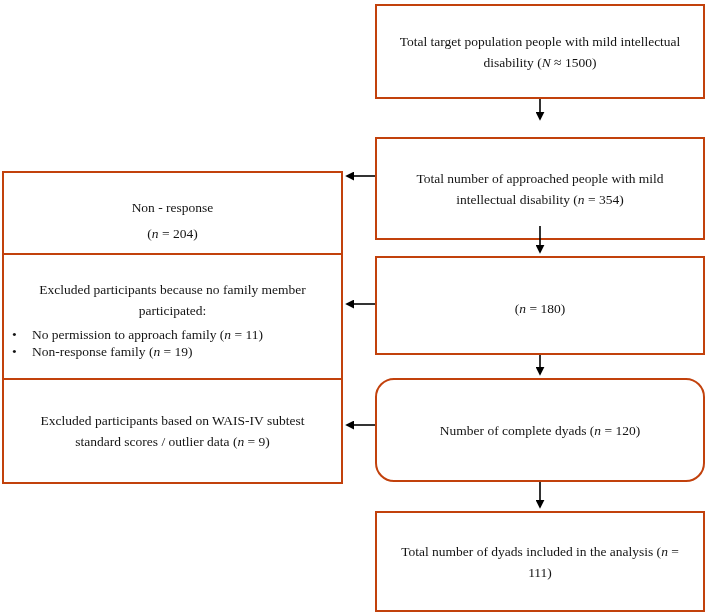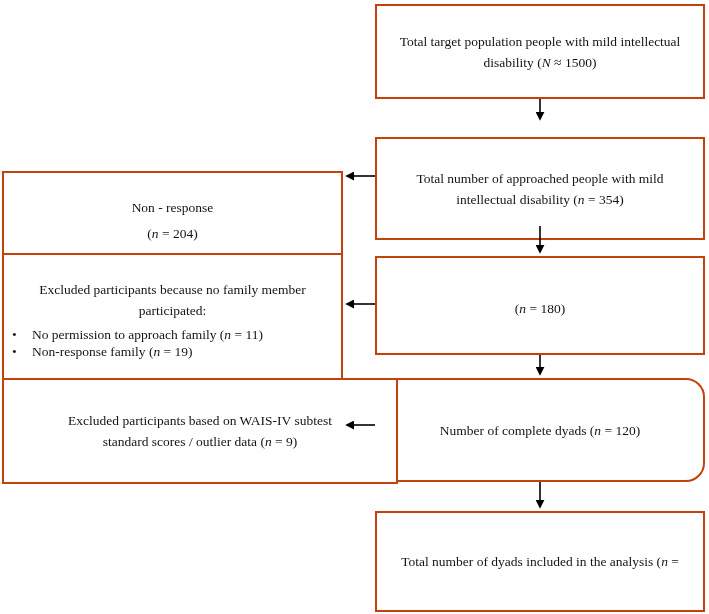--- a/index.html
+++ b/index.html
@@ -67,41 +67,42 @@
   <div class="box" style="left:375px; top:256px; width:330px; height:99px;">
       <div class="line gap"><span class="line-text"><span>(</span><i>n</i><span> = 180)</span></span></div>
     </div>
 
   <div class="box" style="left:375px; top:378px; width:330px; height:104px;border-radius:19px;">
       <div class="line"><span class="line-text"><span>Number of complete dyads (</span><i>n</i><span> = 120)</span></span></div>
     </div>
 
   <div class="box" style="left:375px; top:511px; width:330px; height:101px;">
       <div class="line"><span class="line-text"><span>Total number of dyads included in the analysis (</span><i>n</i><span> =</span></span></div>
+      <div class="line"><span class="line-text"><span>111)</span></span></div>
     </div>
 
   <div class="box" style="left:2px; top:127px; width:341px; height:98px;margin-top:44px;">
       <div class="line"><span class="line-text"><span>Non - response</span></span></div>
       <div class="line gap"><span class="line-text"><span>(</span><i>n</i><span> = 204)</span></span></div>
     </div>
 
   <div class="box" style="left:2px; top:253px; width:341px; height:132px;">
       <div class="line"><span class="line-text"><span>Excluded participants because no family member</span></span></div>
       <div class="line"><span class="line-text"><span>participated:</span></span></div>
       <div class="line gap bullet">
         <span class="glyph">•</span>
         <span class="line-text"><span>No permission to approach family (</span><i>n</i><span> = 11)</span></span>
       </div>
       <div class="line bullet">
         <span class="glyph">•</span>
         <span class="line-text"><span>Non-response family (</span><i>n</i><span> = 19)</span></span>
       </div>
     </div>
 
-  <div class="box" style="left:2px; top:378px; width:396px; height:106px;">
+  <div class="box" style="left:2px; top:378px; width:341px; height:106px;">
       <div class="line"><span class="line-text"><span>Excluded participants based on WAIS-IV subtest</span></span></div>
       <div class="line"><span class="line-text"><span>standard scores / outlier data (</span><i>n</i><span> = 9)</span></span></div>
     </div>
 
   <svg class="arrows" width="709" height="614" viewBox="0 0 709 614">
     <defs>
       <marker id="ah" viewBox="0 0 10 10" refX="8" refY="5" markerWidth="9" markerHeight="9" markerUnits="userSpaceOnUse" orient="auto-start-reverse">
         <path d="M0,0 L10,5 L0,10 Z" fill="#000000"></path>
       </marker>
     </defs>

